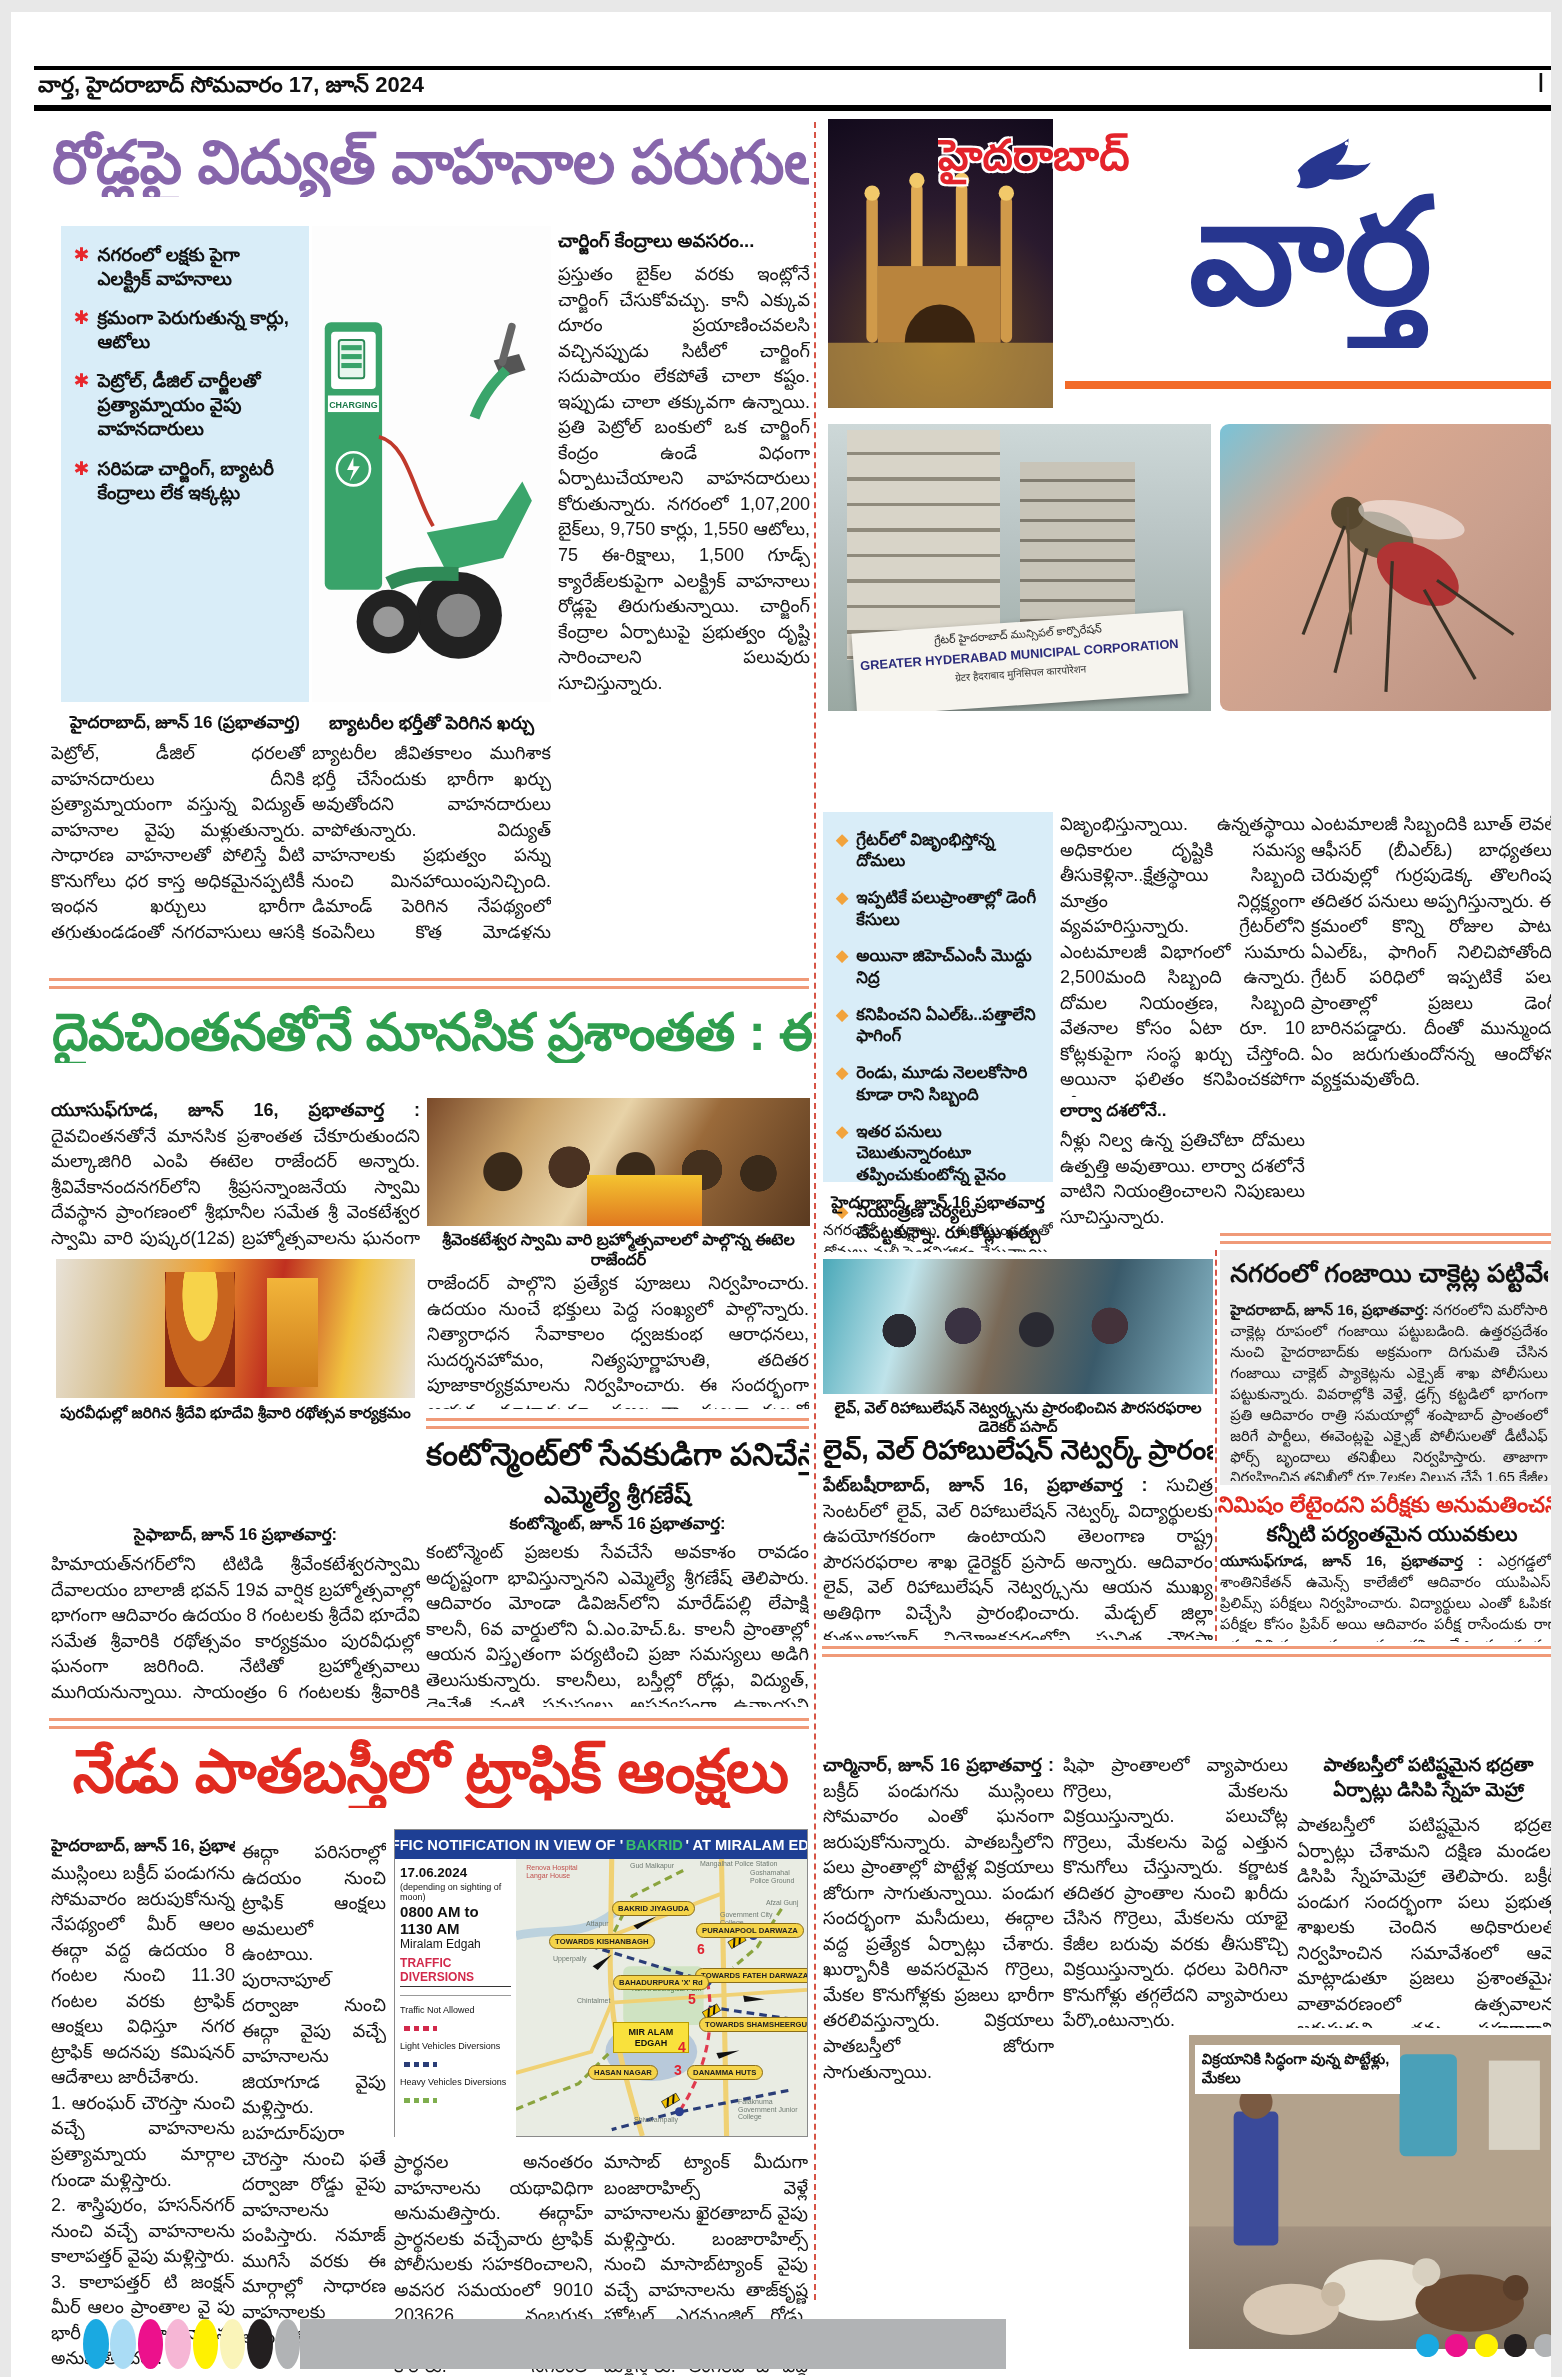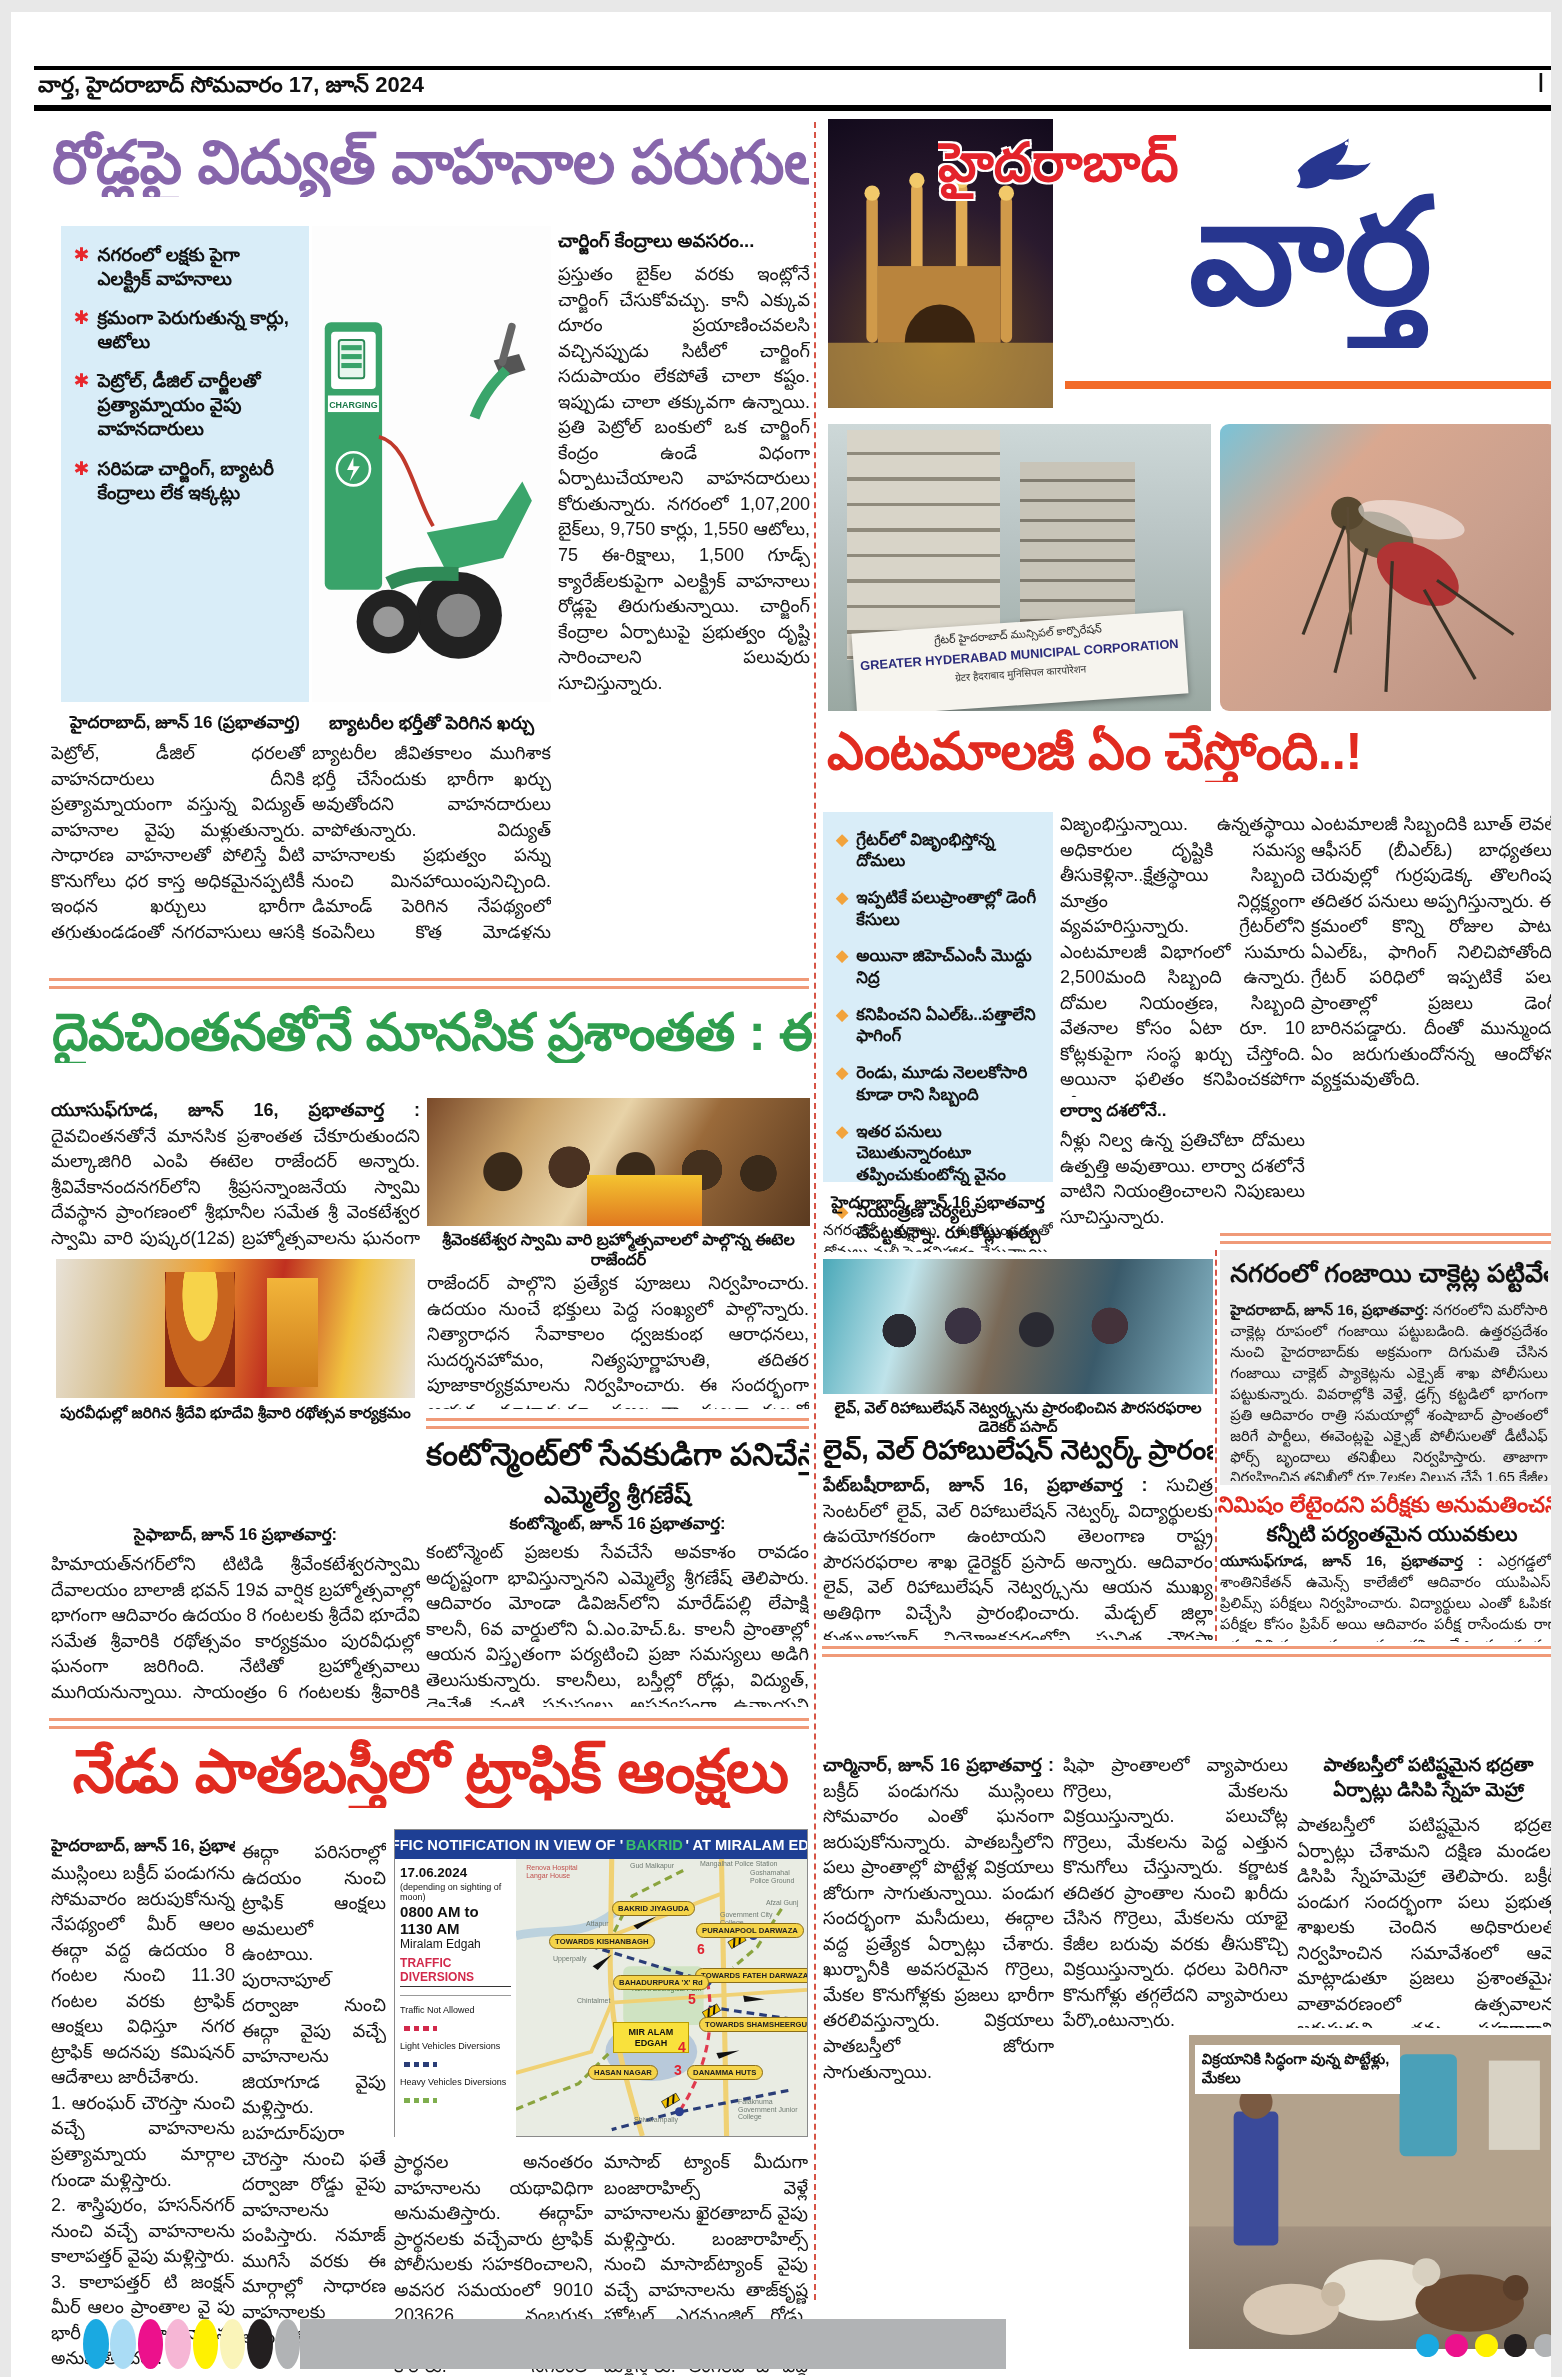--- a/index.html
+++ b/index.html
@@ -250,21 +250,21 @@
       <circle cx="69" cy="116" r="12" fill="#f2c96a"></circle>
         <circle cx="139" cy="96" r="12" fill="#f2c96a"></circle>
       <circle cx="209" cy="96" r="12" fill="#f2c96a"></circle>
         <circle cx="279" cy="116" r="12" fill="#f2c96a"></circle>
       <rect x="78" y="230" width="192" height="120" fill="#b9843d"></rect>
       <path d="M120,350 a55,60 0 0 1 110,0 z" fill="#3a2410"></path>
       <rect x="0" y="350" width="352" height="102" fill="#north" opacity="0"></rect>
       <rect x="0" y="350" width="352" height="102" fill="#e8b84a" opacity="0.55"></rect>
     </svg>
   </div>
-  <div class="abs bold nowrap" style="left:927px;top:119px;width:358px;font-size:54px;color:#e4232b;text-shadow:1.9px 1.9px 0 #fff,-1.9px -1.9px 0 #fff,1.9px -1.9px 0 #fff,-1.9px 1.9px 0 #fff">హైదరాబాద్</div>
+  <div class="abs bold nowrap" style="left:927px;top:119px;width:358px;font-size:43px;color:#e4232b;text-shadow:1.9px 1.9px 0 #fff,-1.9px -1.9px 0 #fff,1.9px -1.9px 0 #fff,-1.9px 1.9px 0 #fff">హైదరాబాద్</div>
   <svg class="abs" style="left:1274px;top:120px" width="89" height="70" viewBox="0 0 140 110">
     <path d="M20,60 C45,30 85,25 100,10 C100,30 92,42 80,52 C105,50 122,56 135,48 C122,70 95,78 70,74 C55,88 35,92 18,86 C28,78 24,68 20,60 Z" fill="#27368f"></path>
     <circle cx="97" cy="18" r="3" fill="#fff"></circle>
   </svg>
   <div class="abs bold nowrap" style="left:1052px;top:144px;width:495px;font-size:148px;line-height:1.3;color:#27368f;text-align:center">వార్త</div>
   <div class="abs" style="left:1054px;top:369px;width:493px;height:7.7px;background:#f26b29"></div>
 
   <div class="photo" style="left:817px;top:412px;width:383px;height:287px;background:linear-gradient(#cdd8d8 0%,#b9c4c4 40%,#9aa8a2 100%)">
     <div class="abs" style="left:19px;top:6.4px;width:153px;height:230px;background:repeating-linear-gradient(#d8d4c8 0 22px,#8f8a7c 22px 25.5px)"></div>
     <div class="abs" style="left:192px;top:38px;width:115px;height:179px;background:repeating-linear-gradient(#c8c4b8 0 16.6px,#7f7a6e 16.6px 20px)"></div>
@@ -282,21 +282,20 @@
       <line x1="195" y1="160" x2="130" y2="330" stroke="#3a3226" stroke-width="5"></line>
       <line x1="230" y1="195" x2="180" y2="390" stroke="#3a3226" stroke-width="5"></line>
       <line x1="270" y1="215" x2="260" y2="420" stroke="#3a3226" stroke-width="5"></line>
       <line x1="320" y1="260" x2="400" y2="400" stroke="#3a3226" stroke-width="5"></line>
       <line x1="340" y1="245" x2="460" y2="330" stroke="#3a3226" stroke-width="5"></line>
       <line x1="200" y1="130" x2="205" y2="330" stroke="#5a4a34" stroke-width="4"></line>
       <ellipse cx="300" cy="150" rx="85" ry="26" fill="#ffffff" opacity="0.5" transform="rotate(12 300 150)"></ellipse>
     </svg>
   </div>
 
-  <div class="abs hl hl-red nowrap" style="left:816px;top:708px;width:734px;font-size:52px;line-height:1.2">ఎంటమాలజీ ఏం చేస్తోంది..!</div>
 
   <div class="abs bullet-box" style="left:812px;top:800px;width:230px;height:370px">
     <div class="bullet-item" style="font-size:16.6px">
         <span class="dia">◆</span>
         <span>గ్రేటర్‌లో విజృంభిస్తోన్న దోమలు</span>
       </div>
     <div class="bullet-item" style="font-size:16.6px">
         <span class="dia">◆</span>
         <span>ఇప్పటికే పలుప్రాంతాల్లో డెంగీ కేసులు</span>
       </div>

